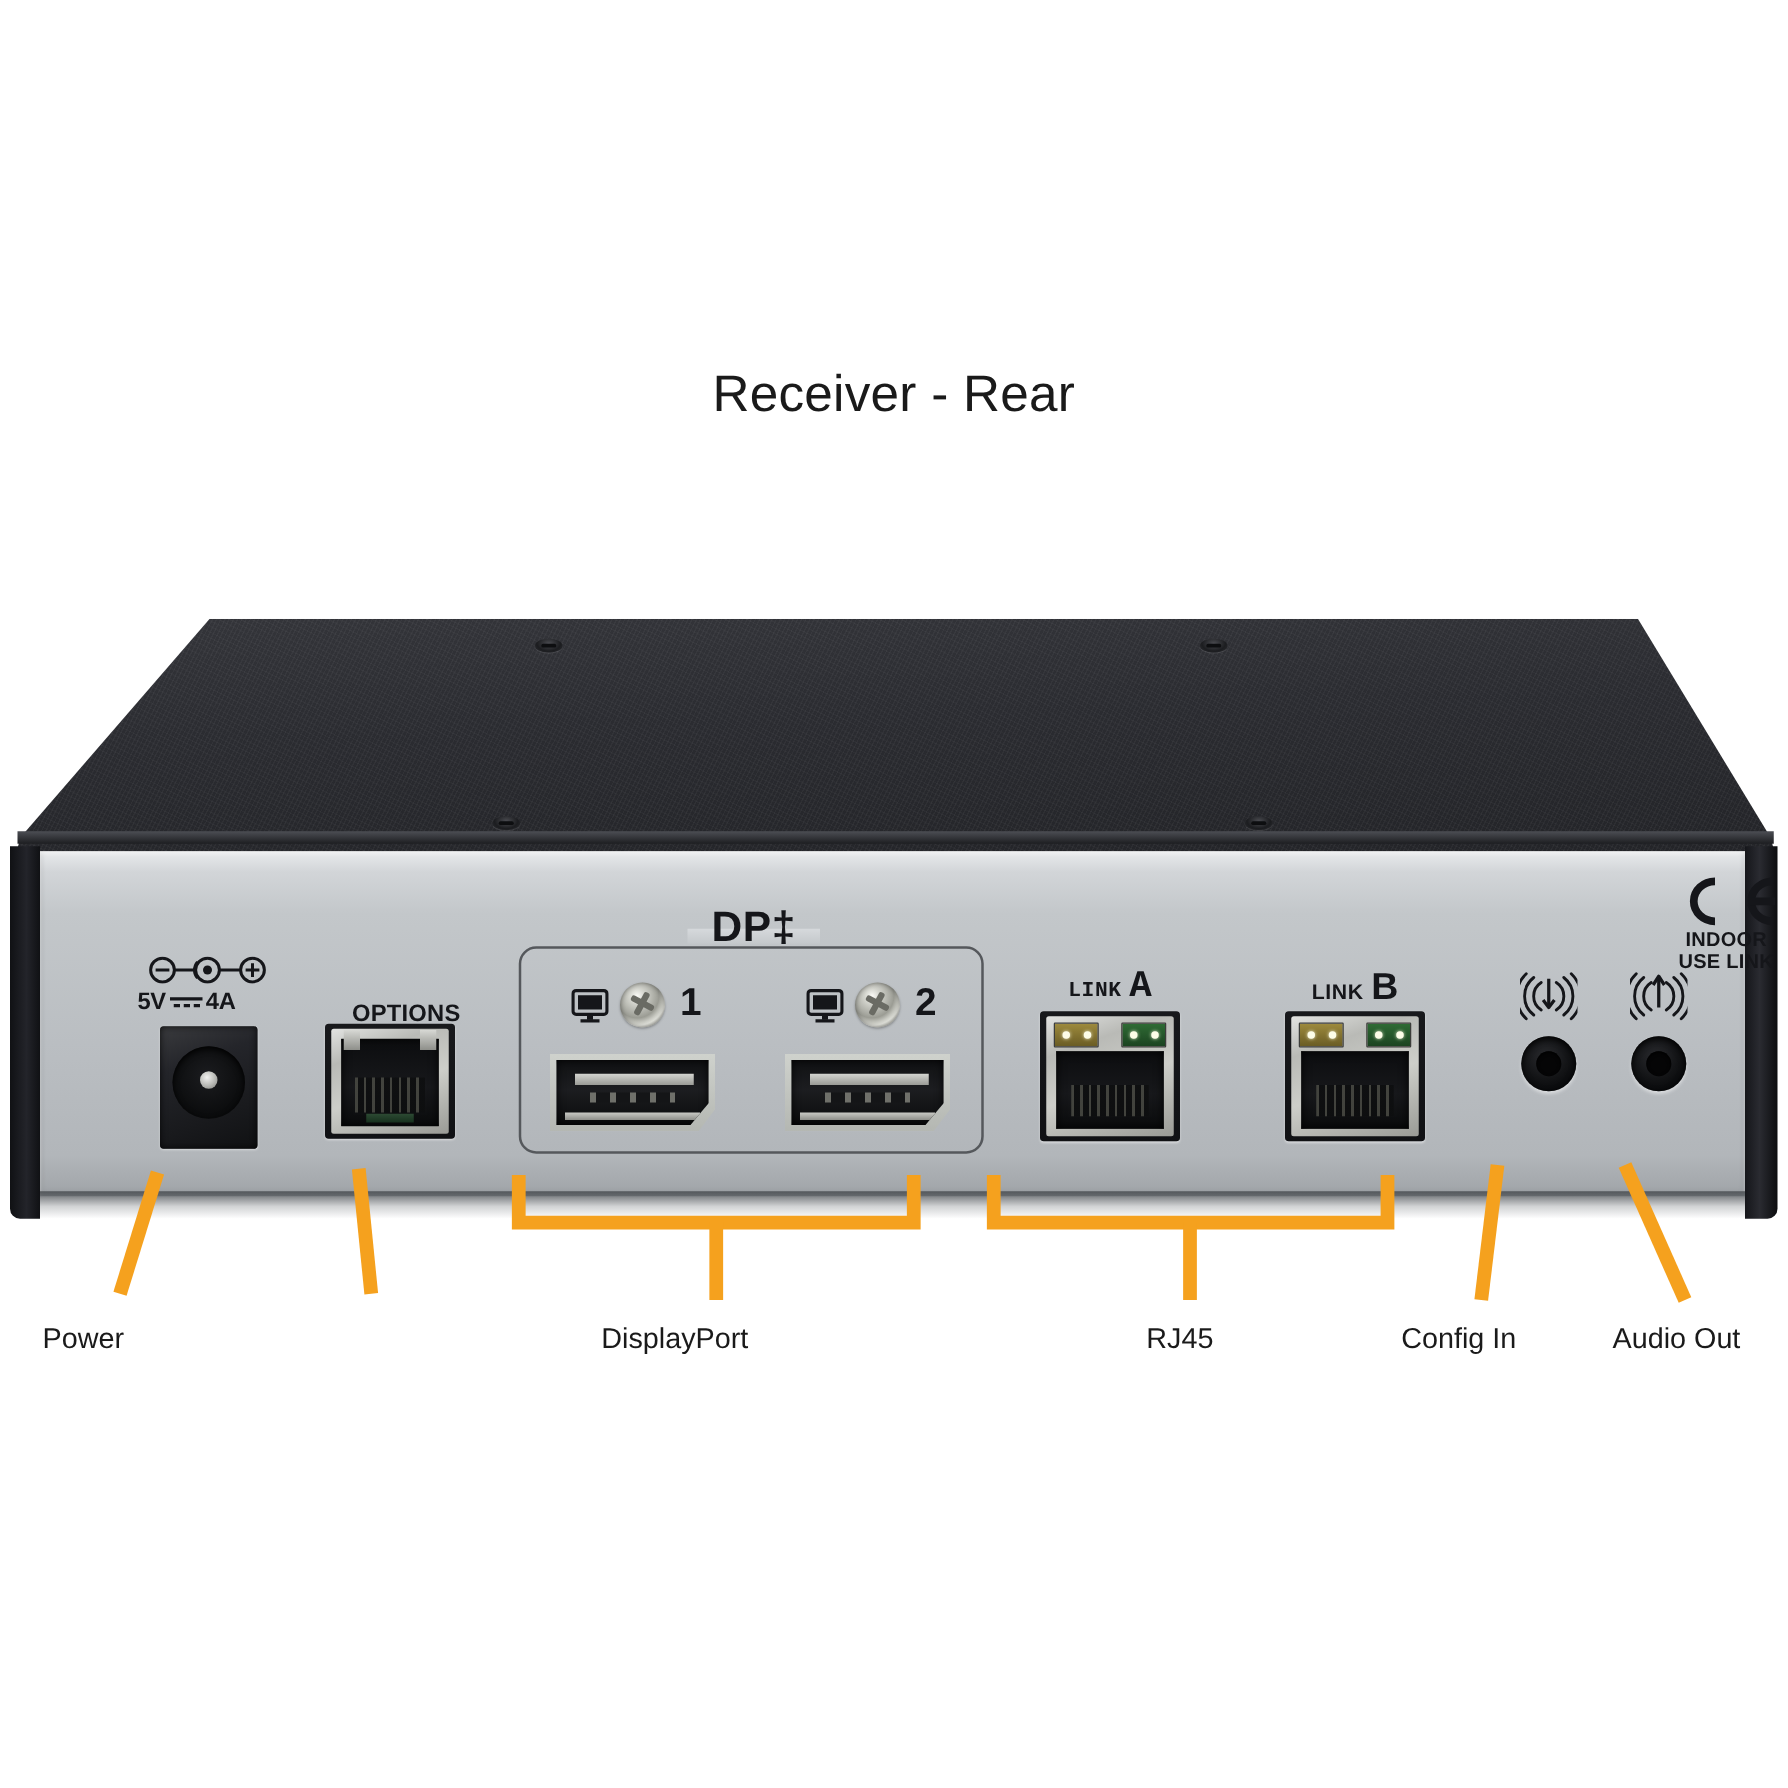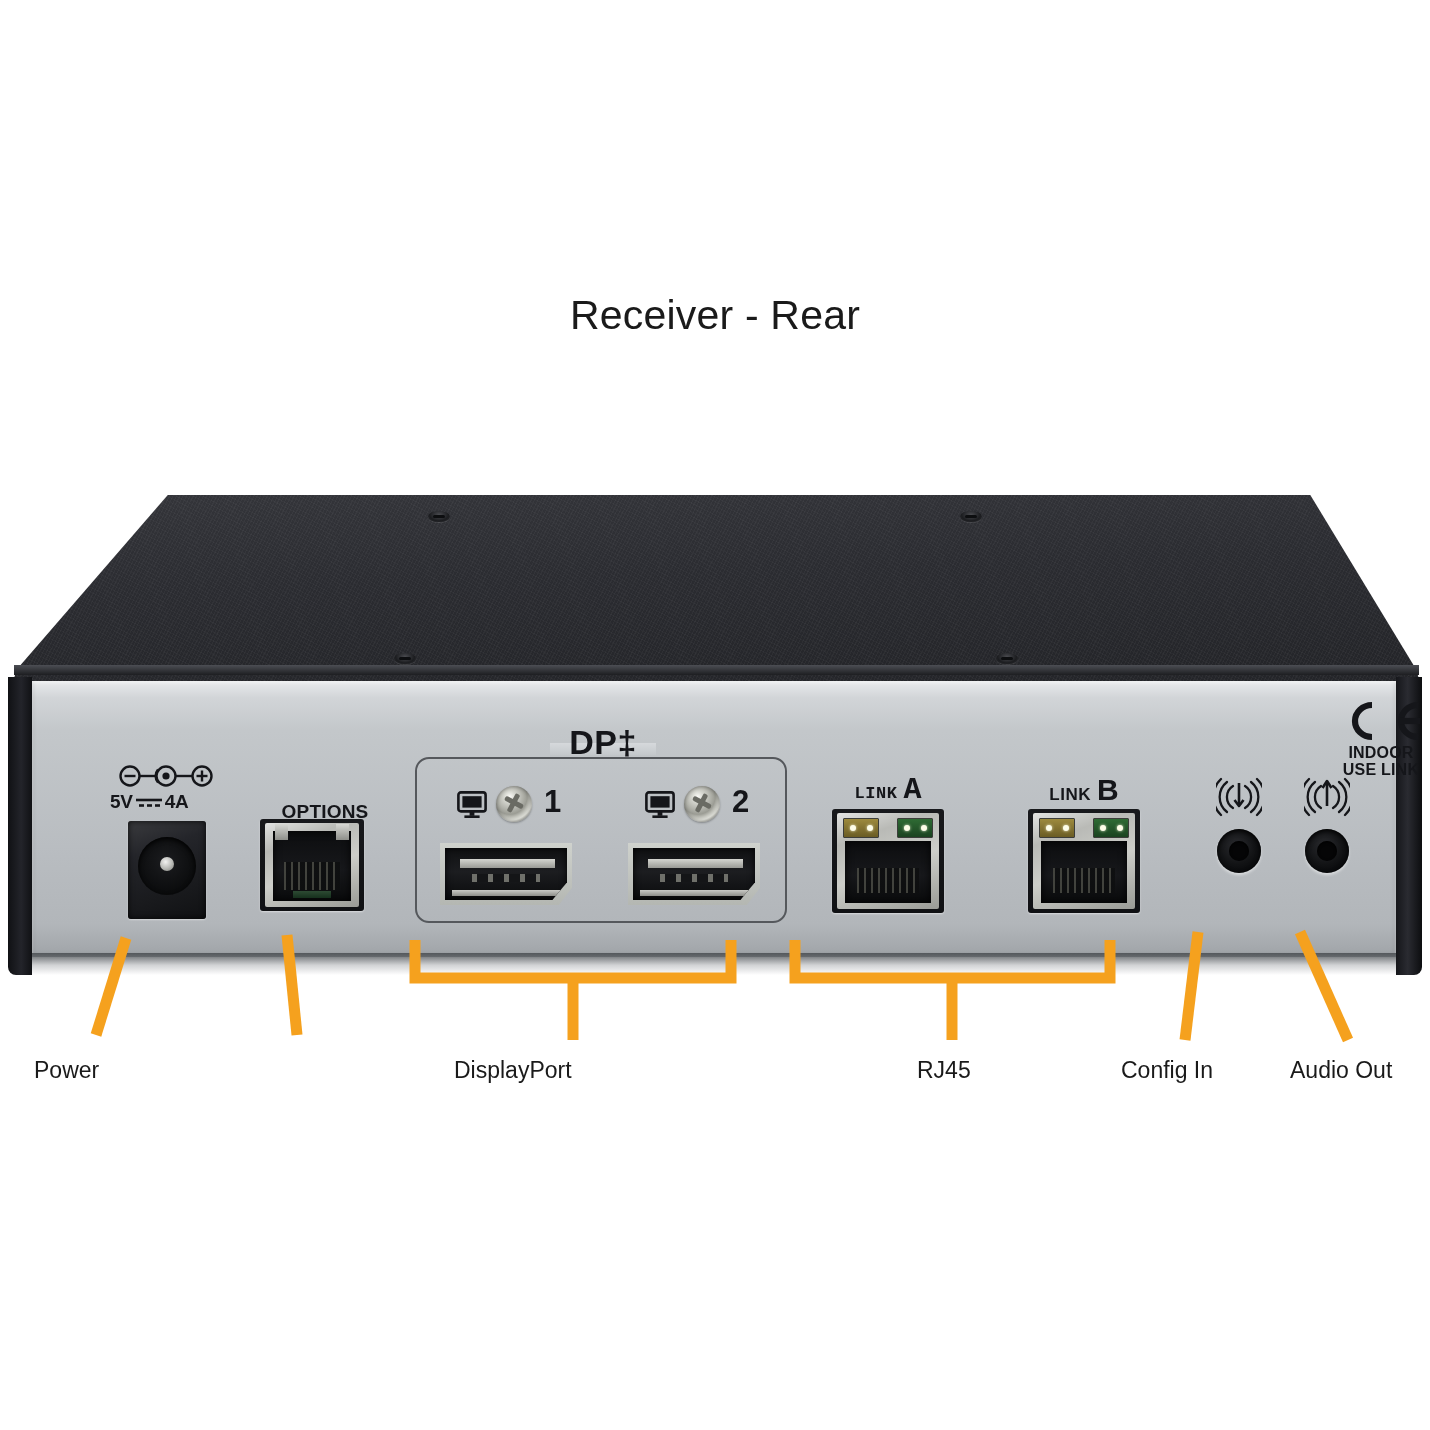--- a/index.html
+++ b/index.html
@@ -258,21 +258,21 @@
   
   #callouts { position: absolute; left: 0; top: 0; width: 1430px; height: 1430px; pointer-events: none; }
 
   
   .co-label {
     position: absolute; font-size: 23px; color: #1a1a1a; line-height: 1.35;
     font-weight: 400;
   }
   .lbl-power   { left: 34px;   top: 1055px; }
   .lbl-config  { left: 232px;  top: 1055px; width: 190px; }
-  .lbl-dp      { left: 454px;  top: 1055px; }
+  .lbl-dp      { left: 481px;  top: 1055px; }
   .lbl-rj45    { left: 917px;  top: 1055px; }
   .lbl-audioin { left: 1121px; top: 1055px; }
   .lbl-audioout{ left: 1290px; top: 1055px; }
 </style>
 </head>
 <body>
 
 <div id="stage">
 
   <div class="title">Receiver - Rear</div>

